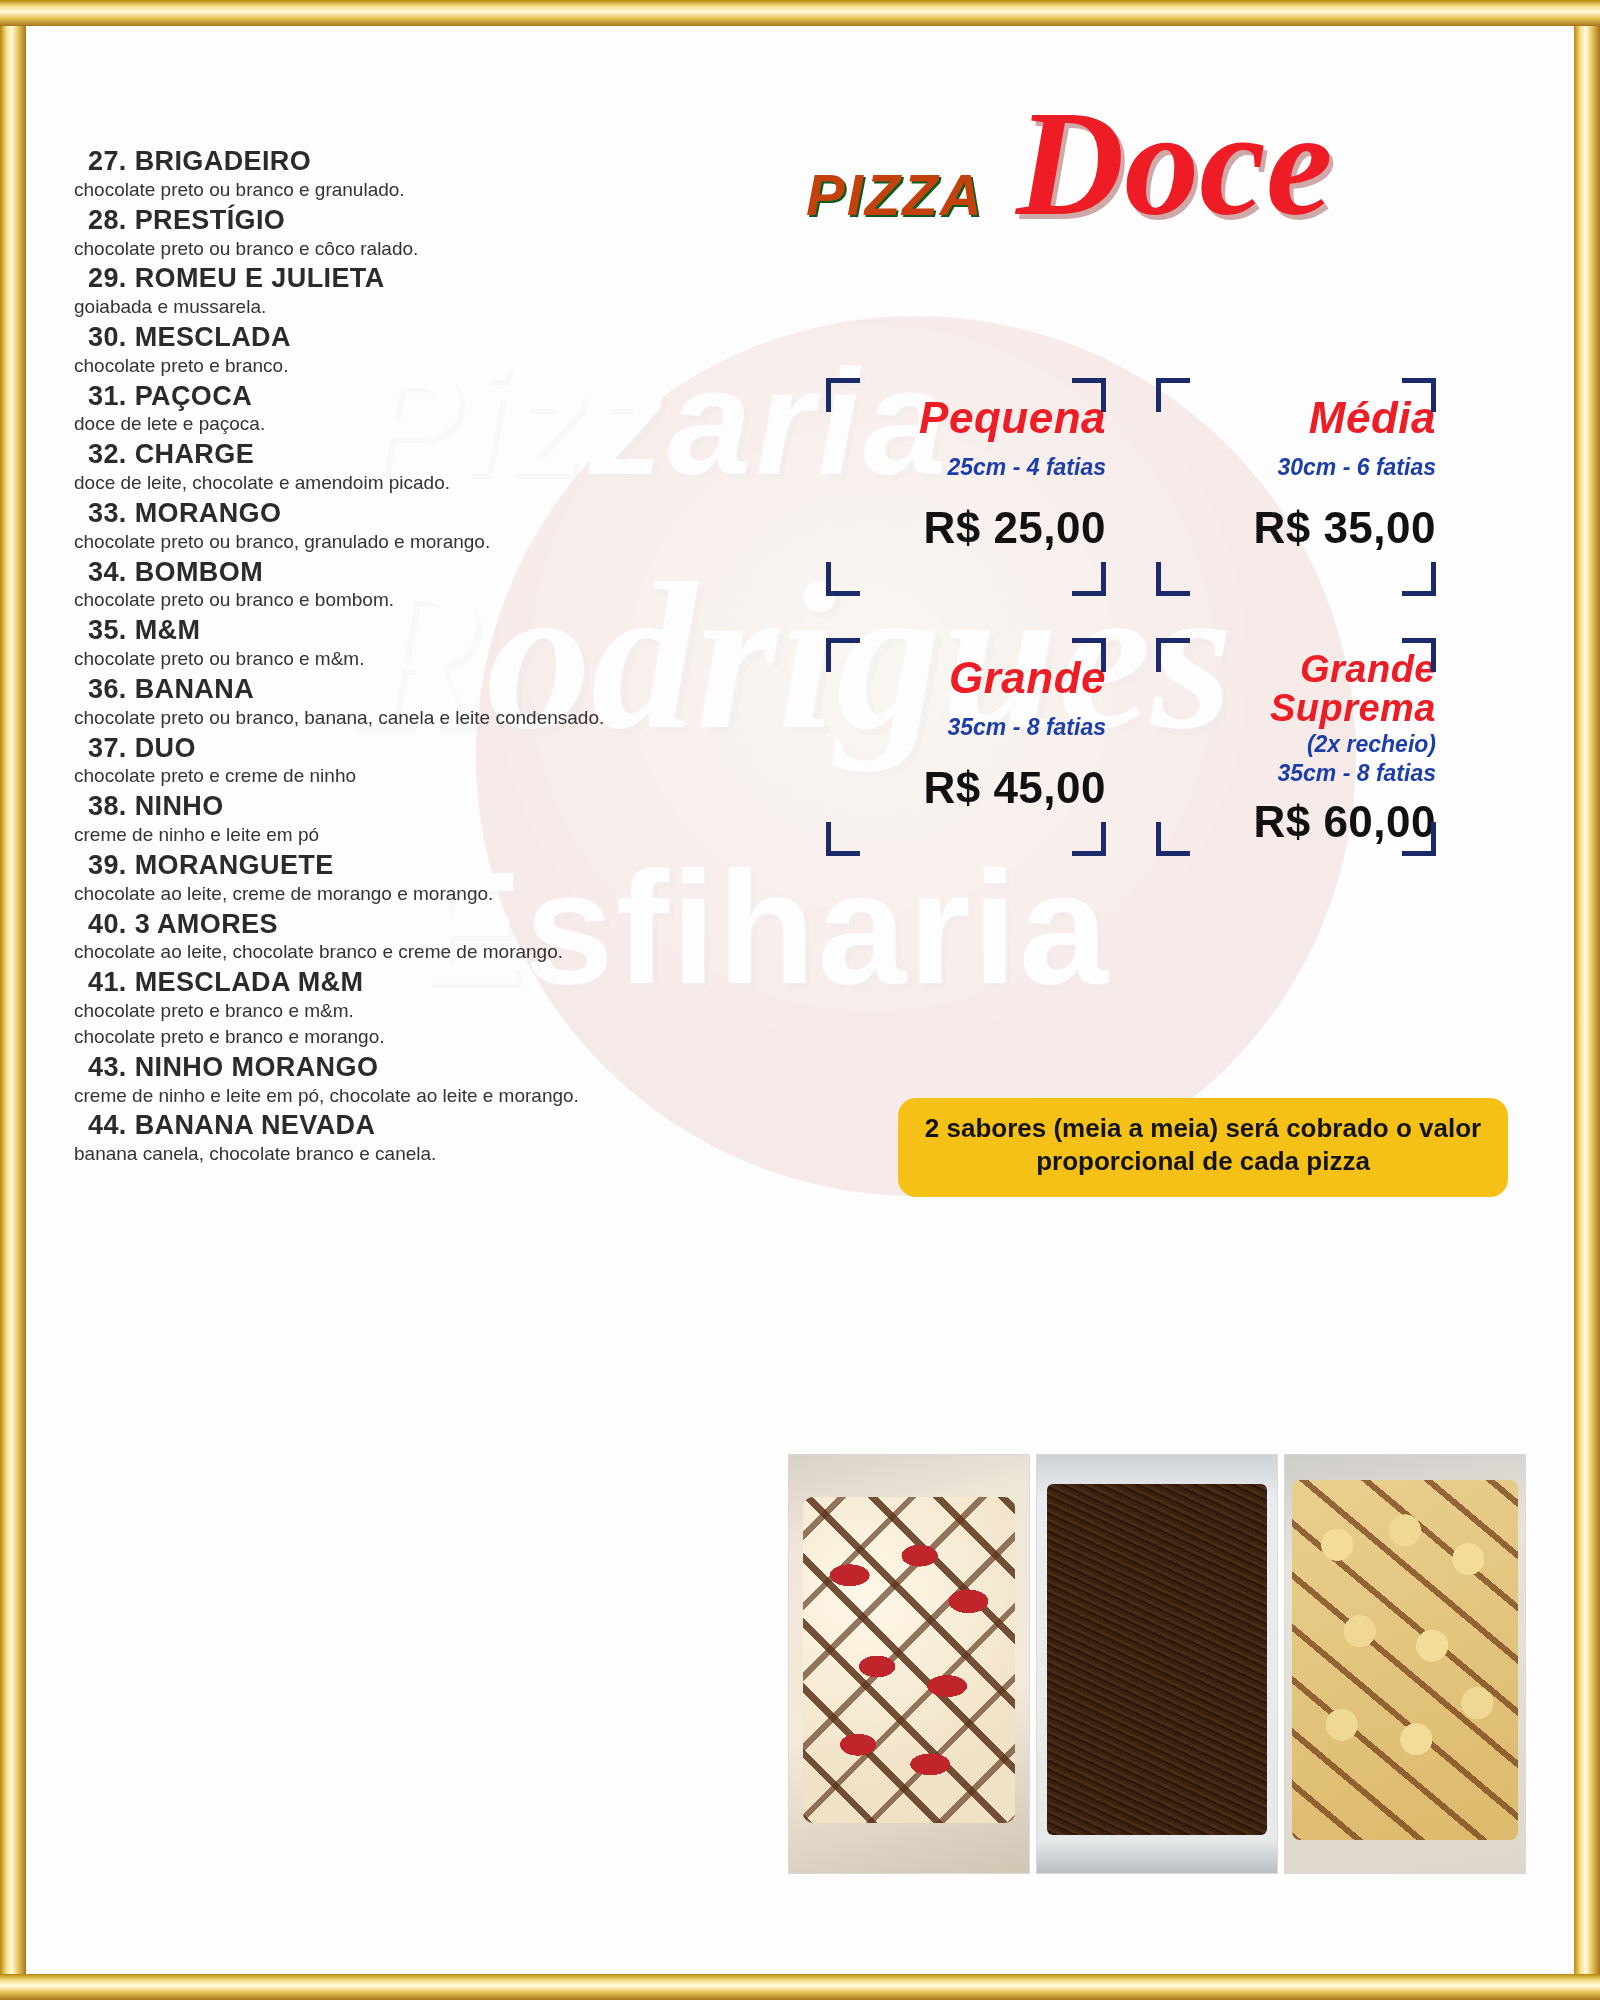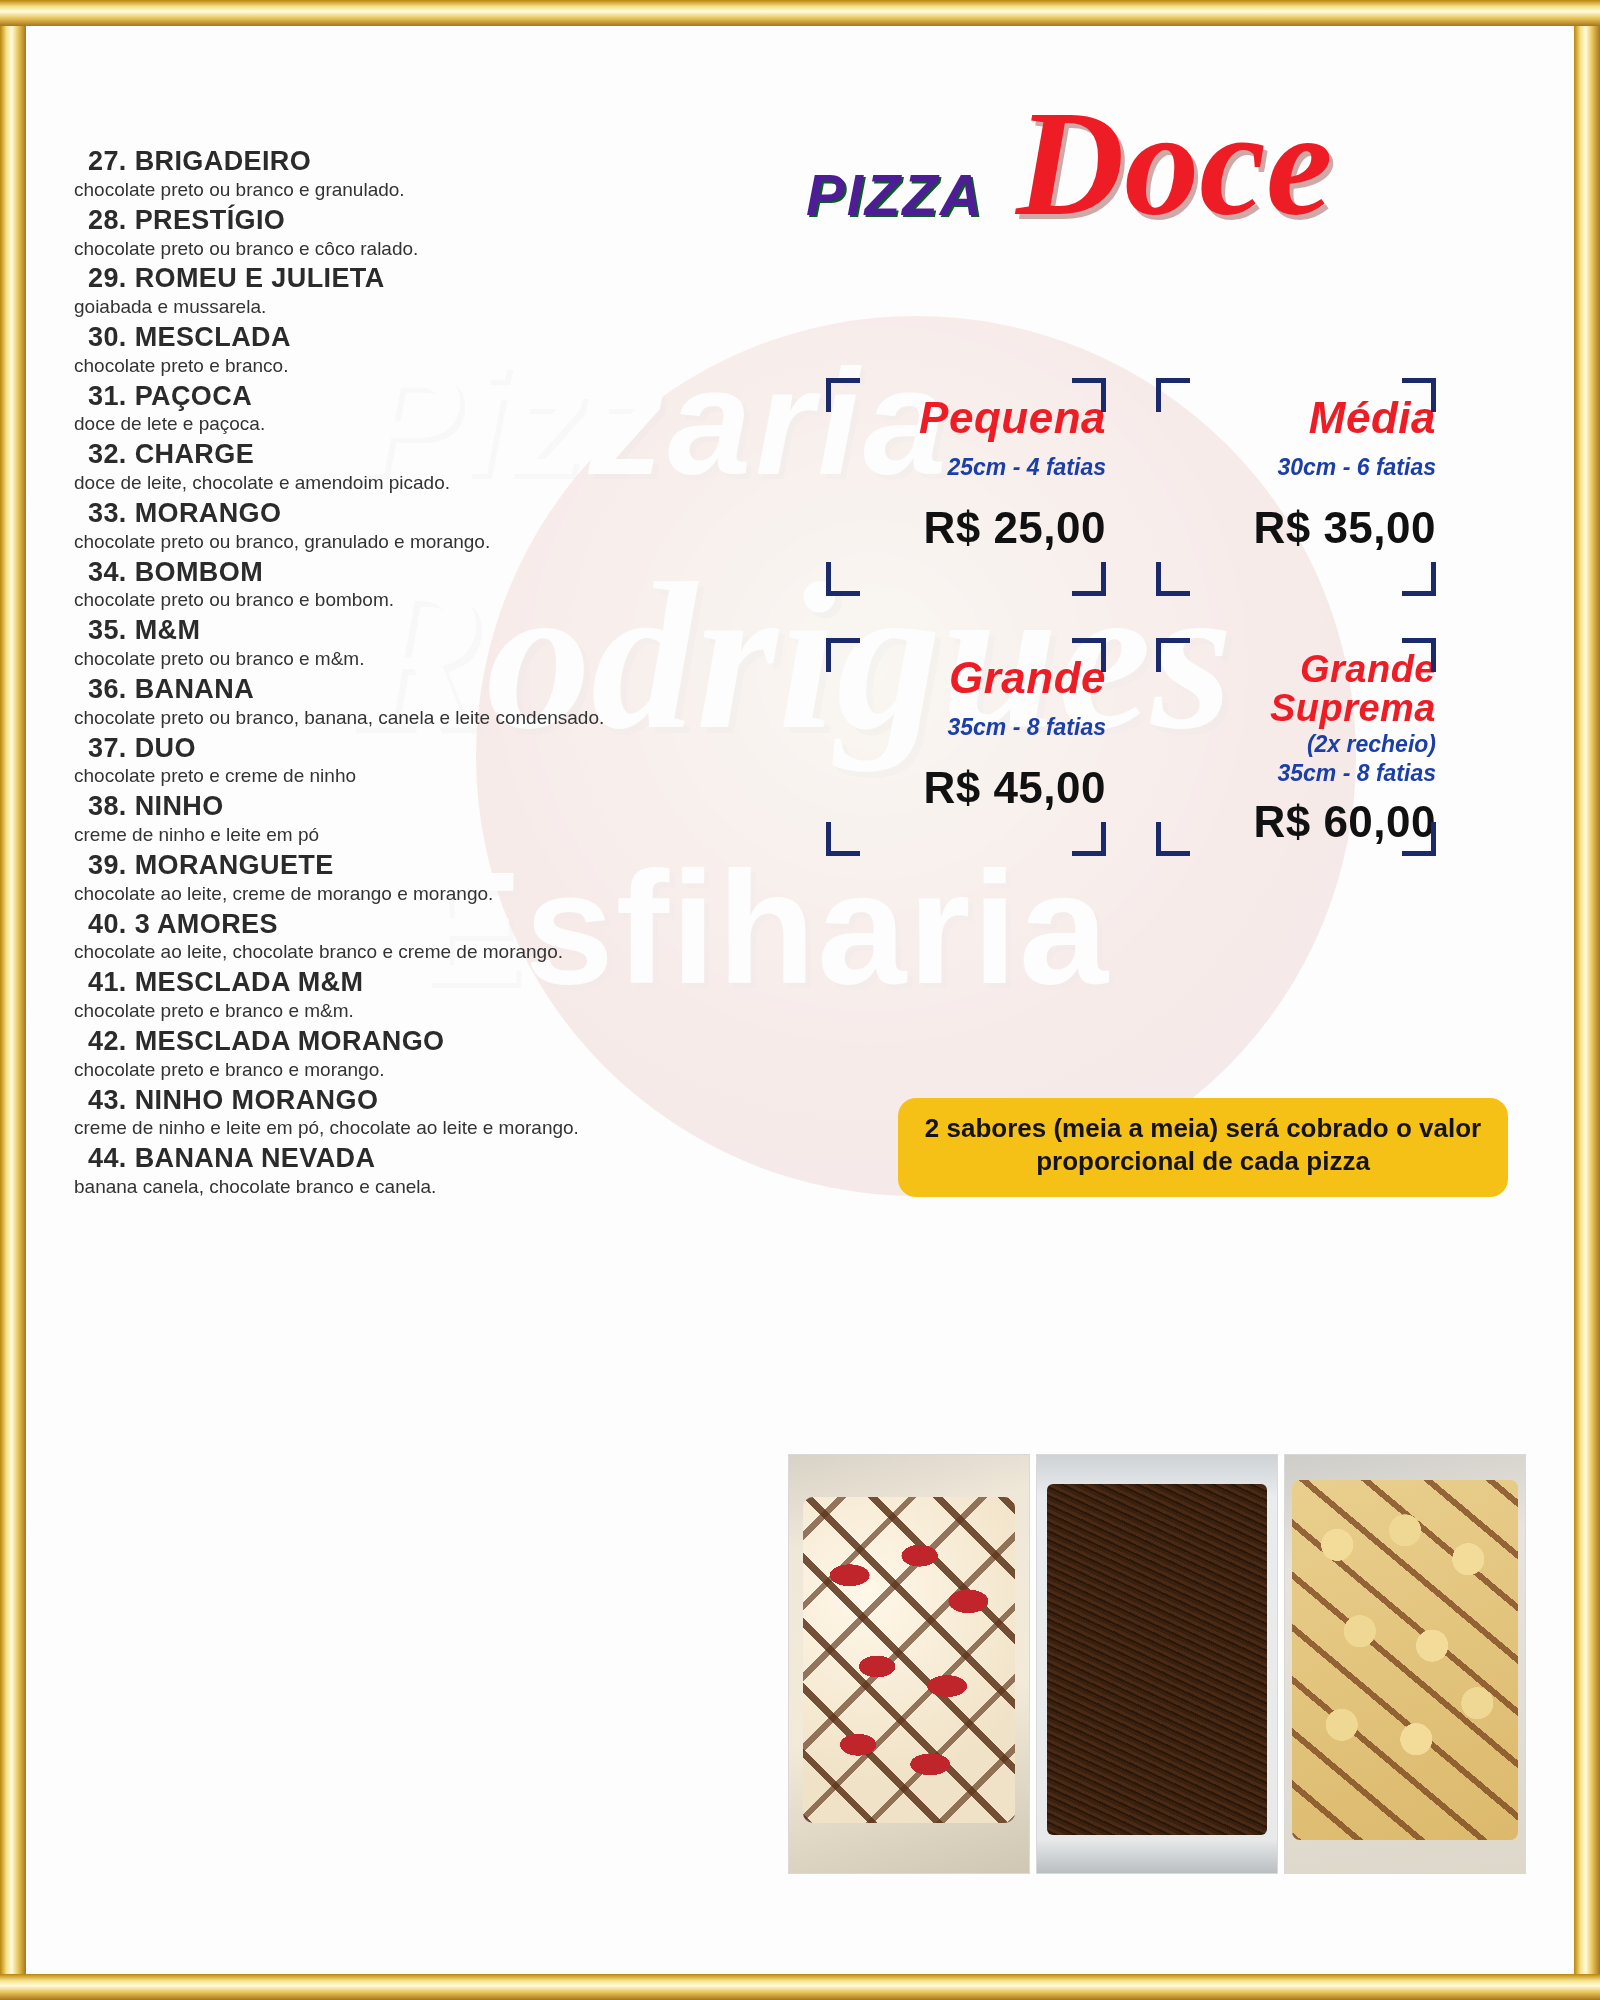--- a/index.html
+++ b/index.html
@@ -99,21 +99,21 @@
     width: 700px;
     height: 170px;
   }
   .logo-pizza {
     position: absolute;
     left: 20px;
     top: 95px;
     font-size: 58px;
     font-weight: bold;
     font-style: italic;
-    color: #4c1d95;
+    color: #c2410c;
     letter-spacing: 2px;
     text-shadow: 2px 2px 0 #0b5c20;
     font-family: "Liberation Sans", sans-serif;
   }
   .logo-doce {
     position: absolute;
     left: 230px;
     top: 22px;
     font-size: 150px;
     font-family: "Liberation Serif", serif;
@@ -371,21 +371,20 @@
     </div>
     <div class="menu-item">
       <div class="menu-name">40. 3 AMORES</div>
       <div class="menu-desc">chocolate ao leite, chocolate branco e creme de morango.</div>
     </div>
     <div class="menu-item">
       <div class="menu-name">41. MESCLADA M&amp;M</div>
       <div class="menu-desc">chocolate preto e branco e m&amp;m.</div>
     </div>
     <div class="menu-item">
-      <div class="menu-name">42. MESCLADA MORANGO</div>
       <div class="menu-desc">chocolate preto e branco e morango.</div>
     </div>
     <div class="menu-item">
       <div class="menu-name">43. NINHO MORANGO</div>
       <div class="menu-desc">creme de ninho e leite em pó, chocolate ao leite e morango.</div>
     </div>
     <div class="menu-item">
       <div class="menu-name">44. BANANA NEVADA</div>
       <div class="menu-desc">banana canela, chocolate branco e canela.</div>
     </div>

